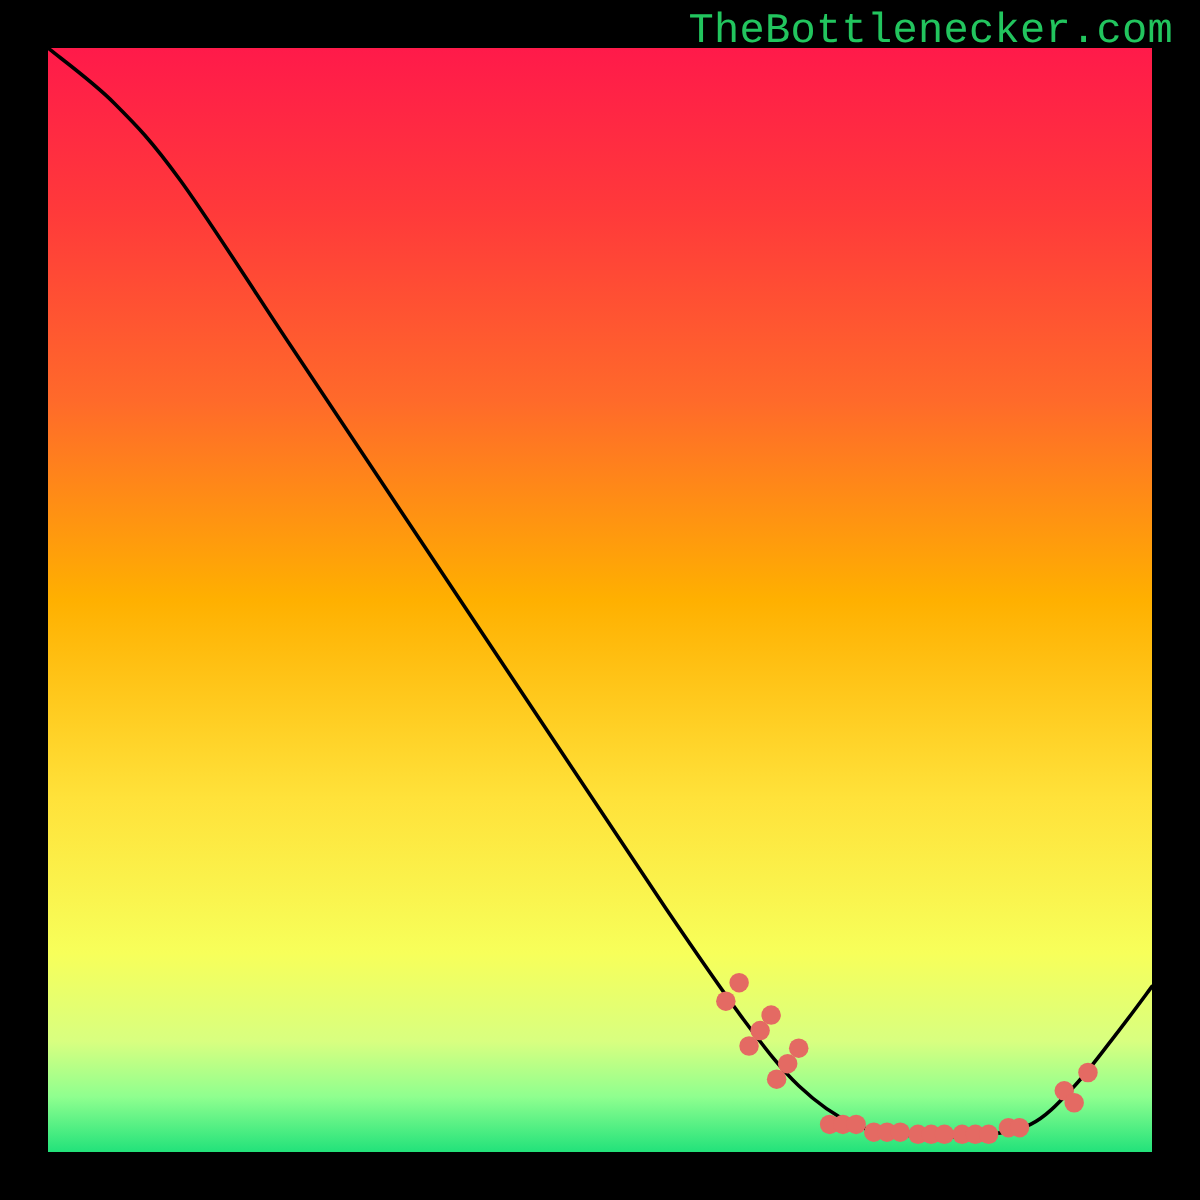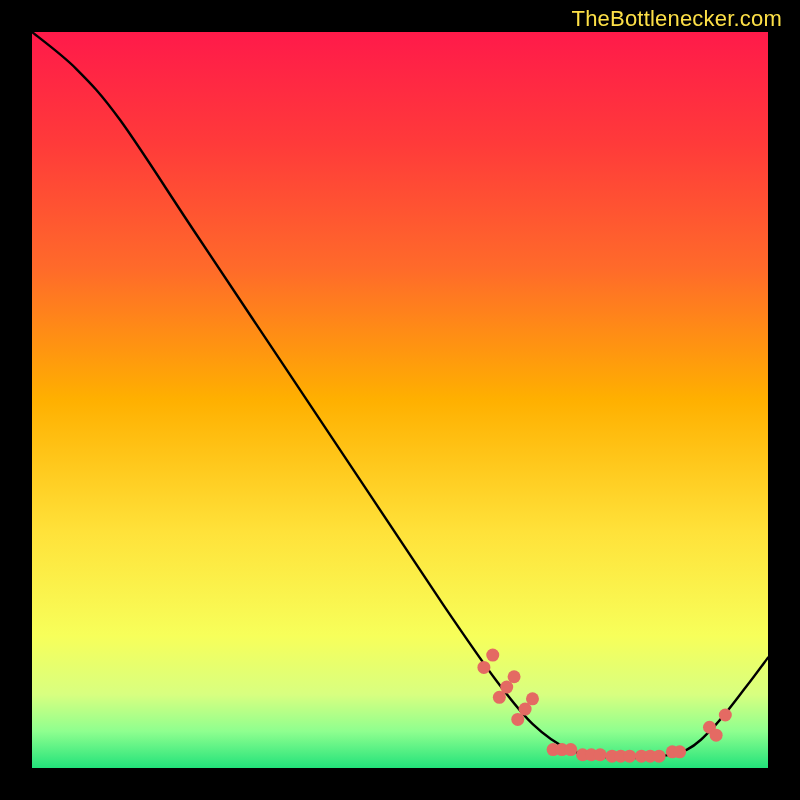--- a/index.html
+++ b/index.html
@@ -29,23 +29,23 @@
     inset: 0;
   }
   .curve-svg {
     position: absolute;
     inset: 0;
   }
   .watermark {
     position: absolute;
     top: 6px;
     right: 18px;
-    font-family: Liberation Sans, sans-serif;
-    font-size: 22px;
-    color: #fde047;
+    font-family: Liberation Mono, monospace;
+    font-size: 28px;
+    color: #22c55e;
     letter-spacing: 0.2px;
     user-select: none;
   }
   .dot {
     fill: #e46a63;
     stroke: none;
   }
 </style>
 </head>
 <body>

